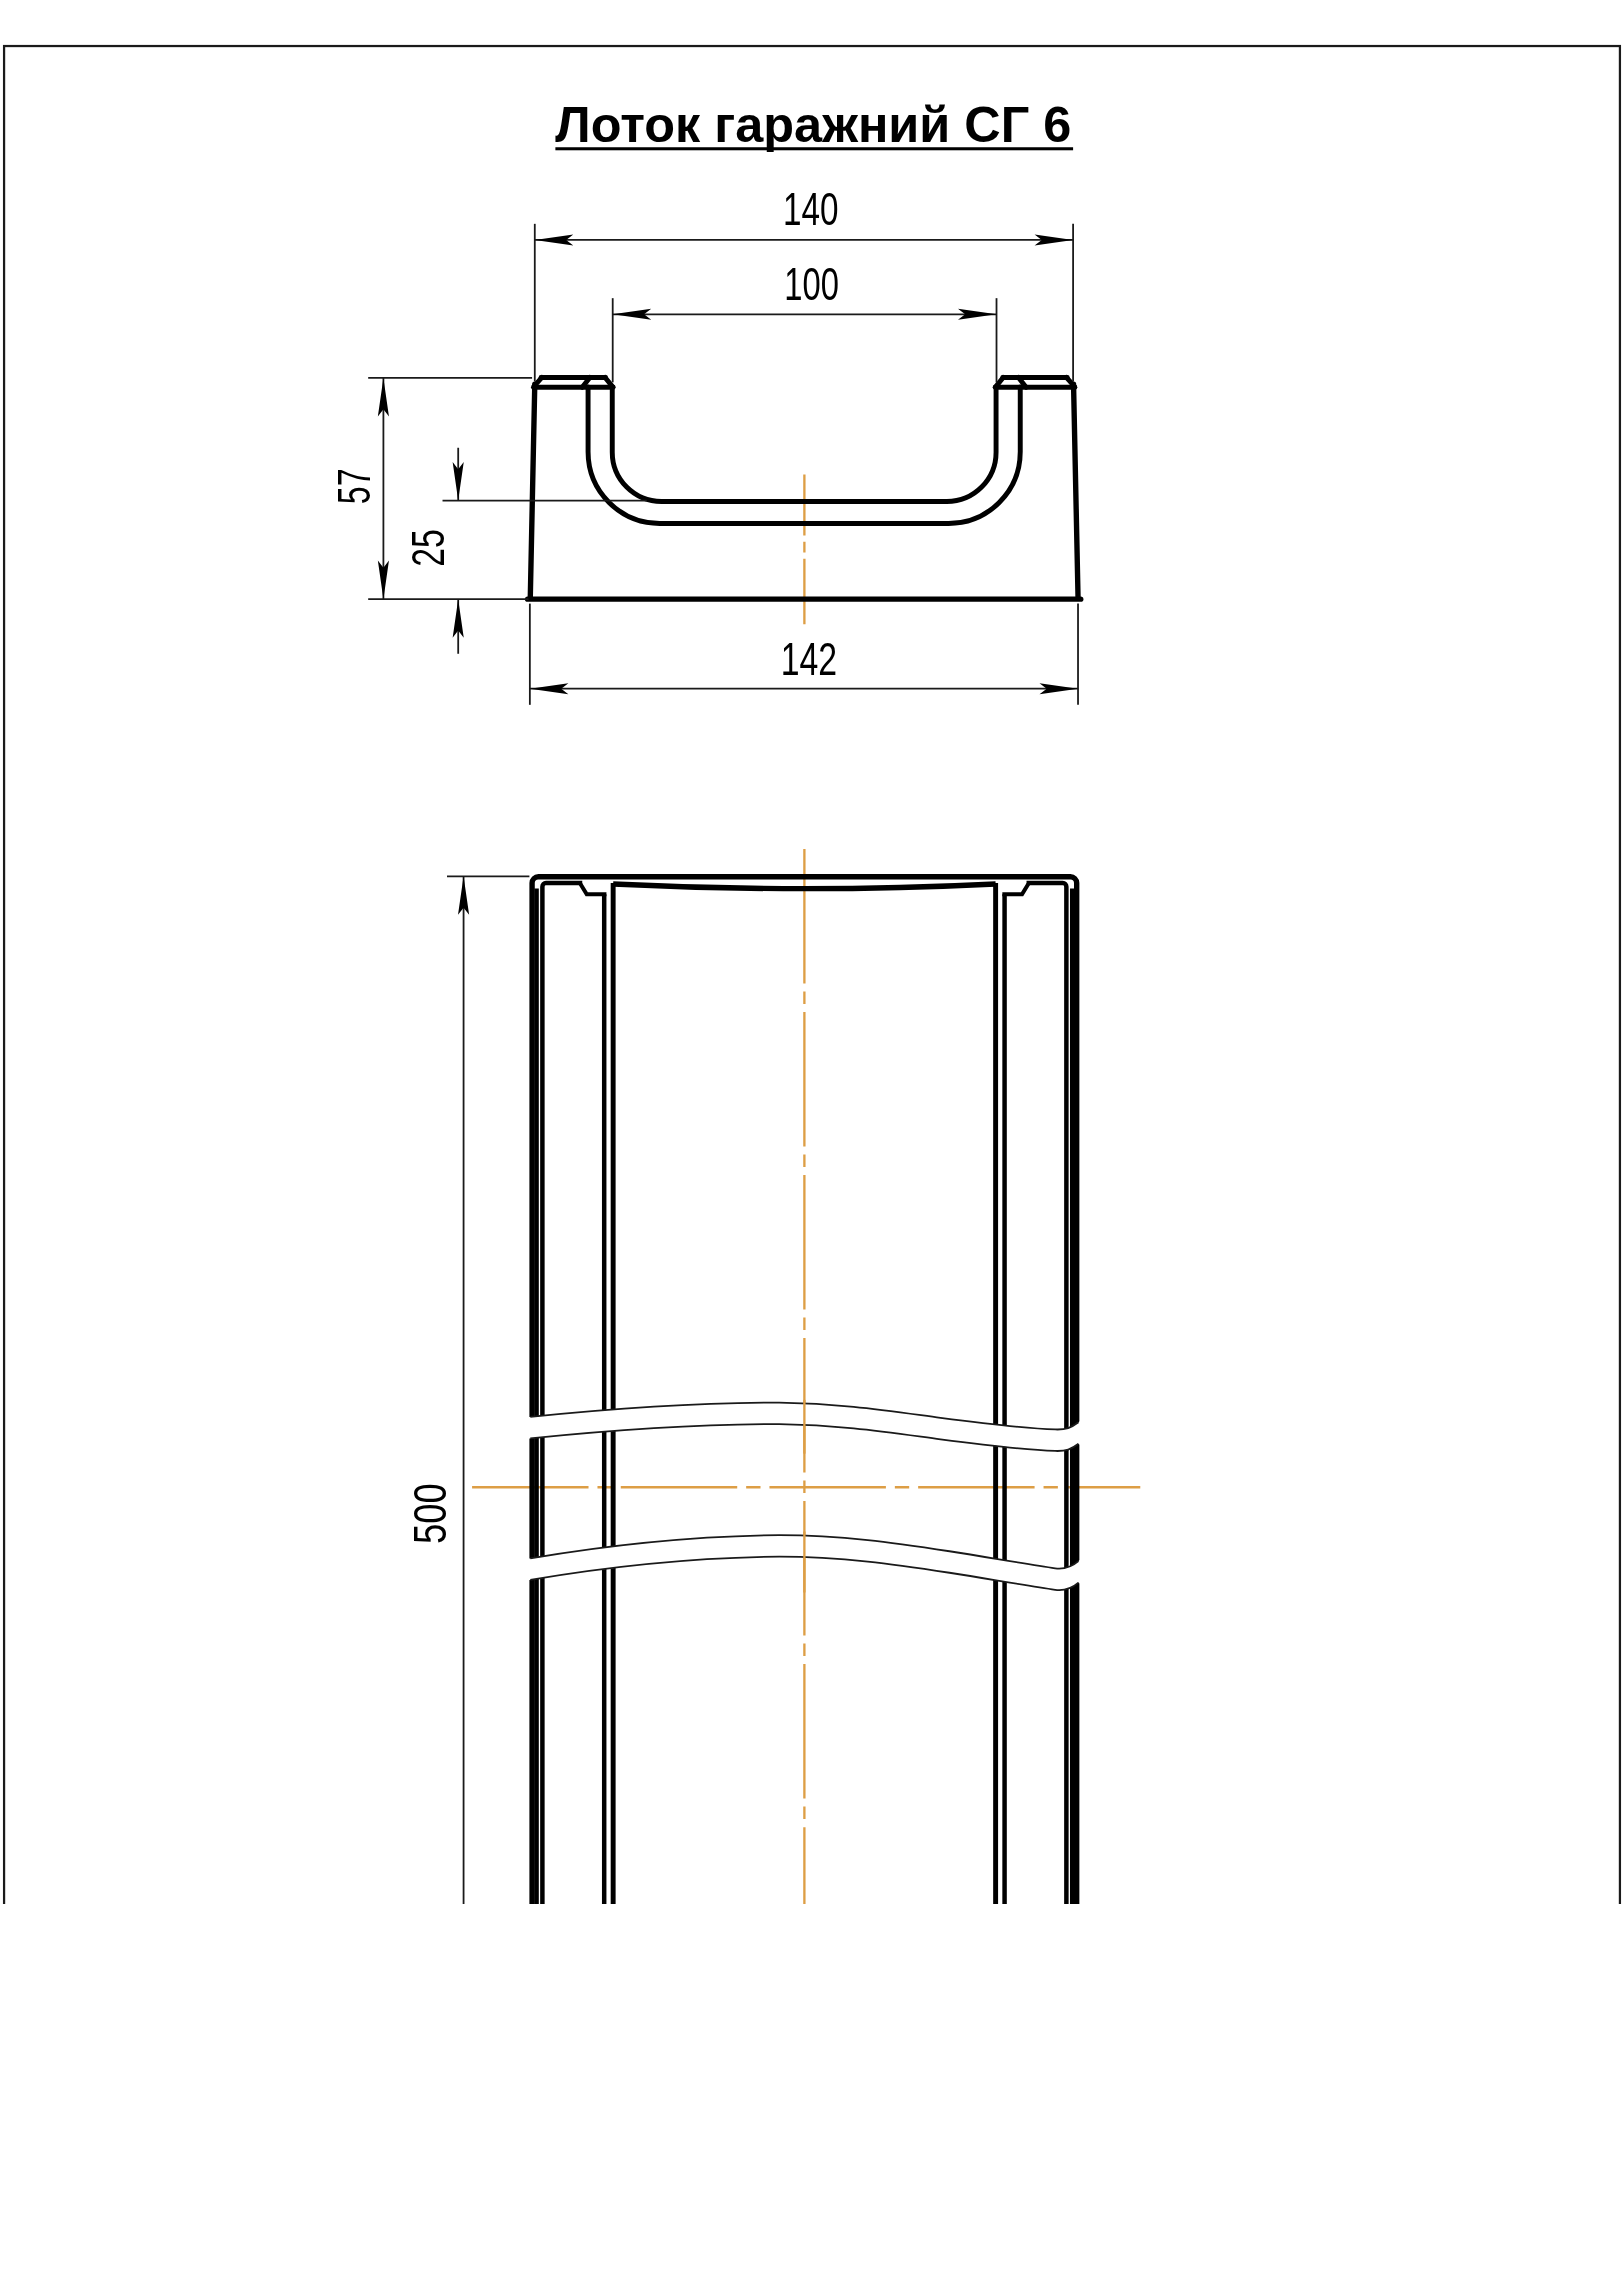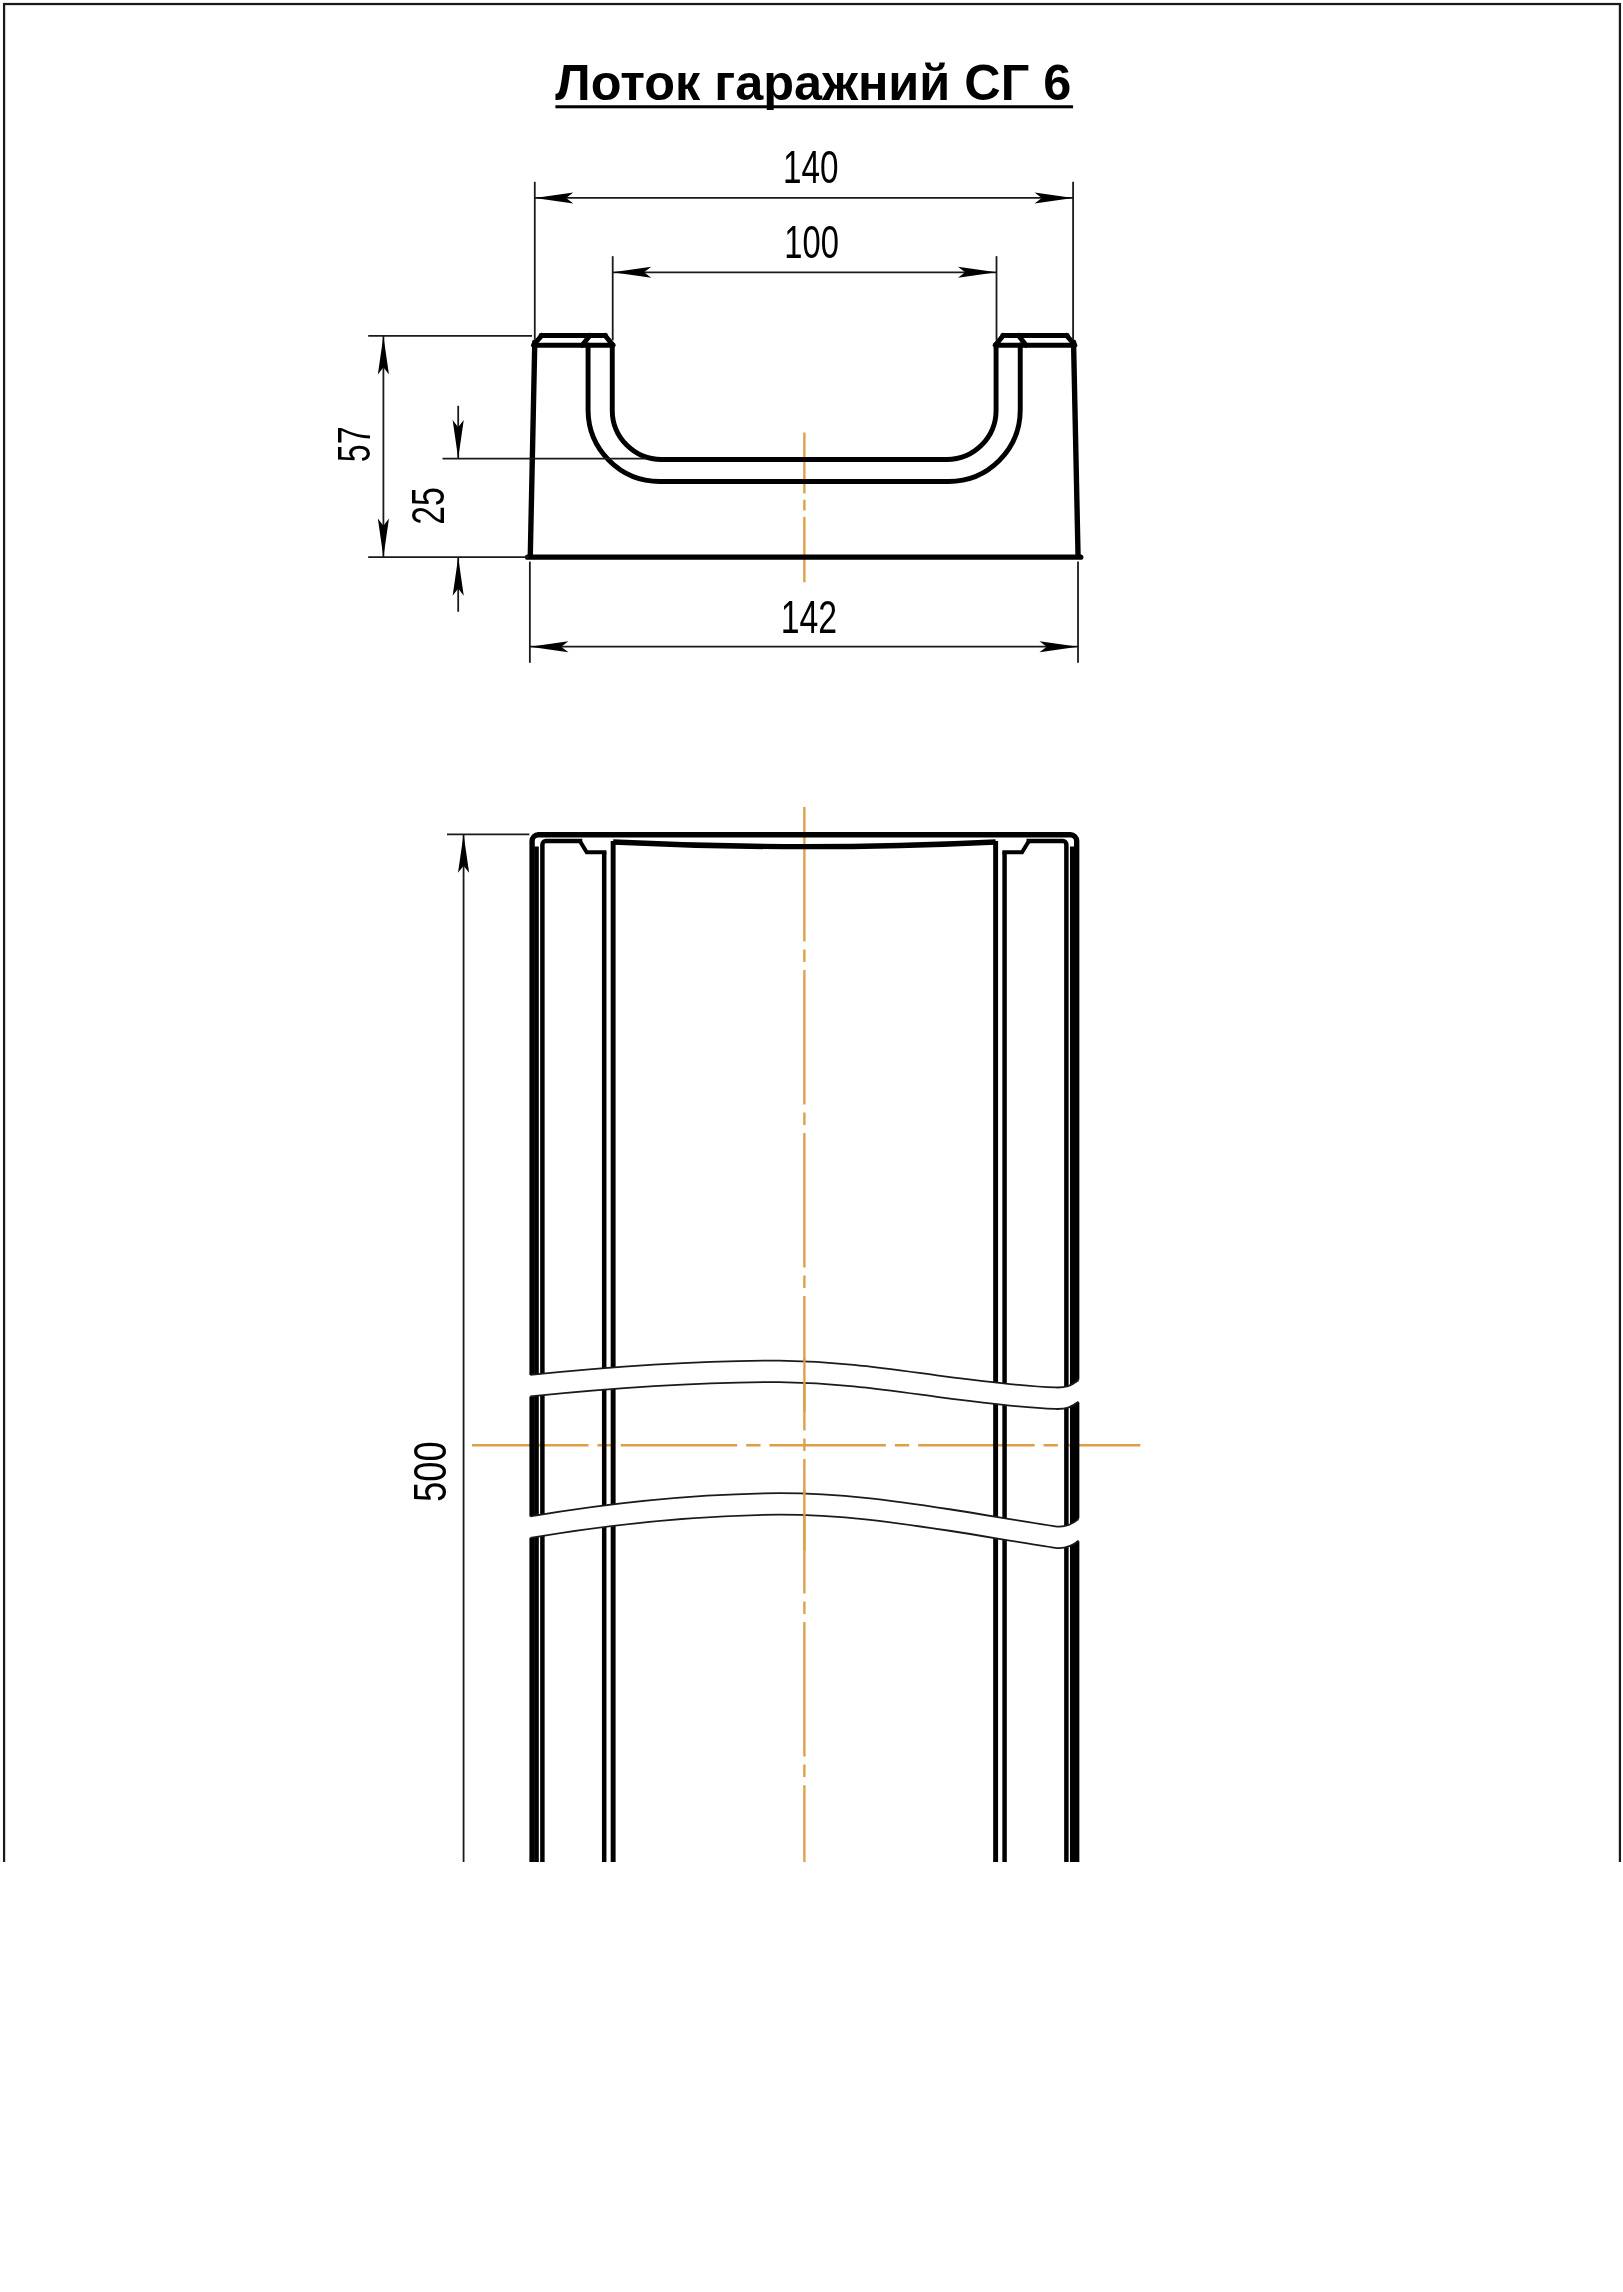--- a/index.html
+++ b/index.html
@@ -1,16 +1,16 @@
 <!DOCTYPE html>
 <html style="font-size:14.3px"><head>
 <meta charset="utf-8">
 <style>
 html,body{margin:0;padding:0;background:#fff;}
-#page{width:1624px;height:1862px;position:relative;background:#fff;}
+#page{width:1624px;height:1862px;position:relative;background:#fff;margin-top:42px;}
 svg{display:block;}
 text{font-family:"Liberation Sans",sans-serif;fill:#000;}
 </style>
 </head>
 <body>
 <div id="page">
 <svg width="1624" height="2293" viewBox="0 0 1813 2560">
 
 <rect x="0" y="0" width="1813" height="2560" fill="#ffffff"></rect>
 

